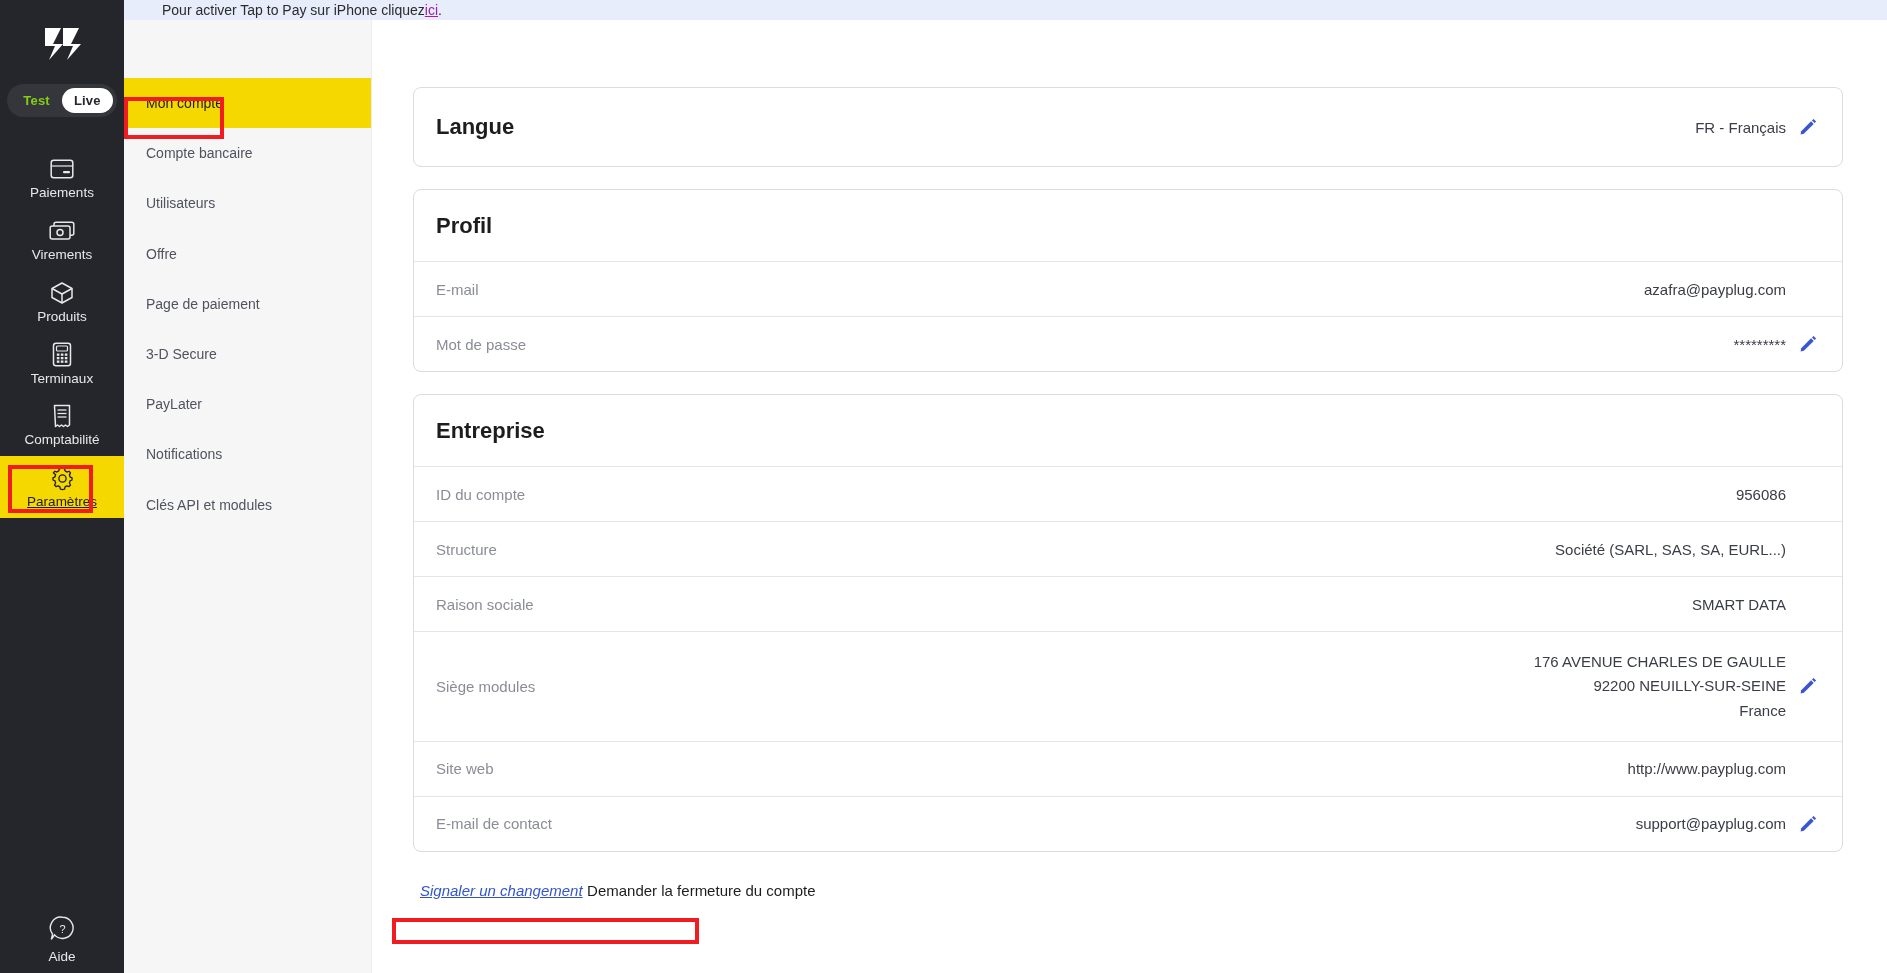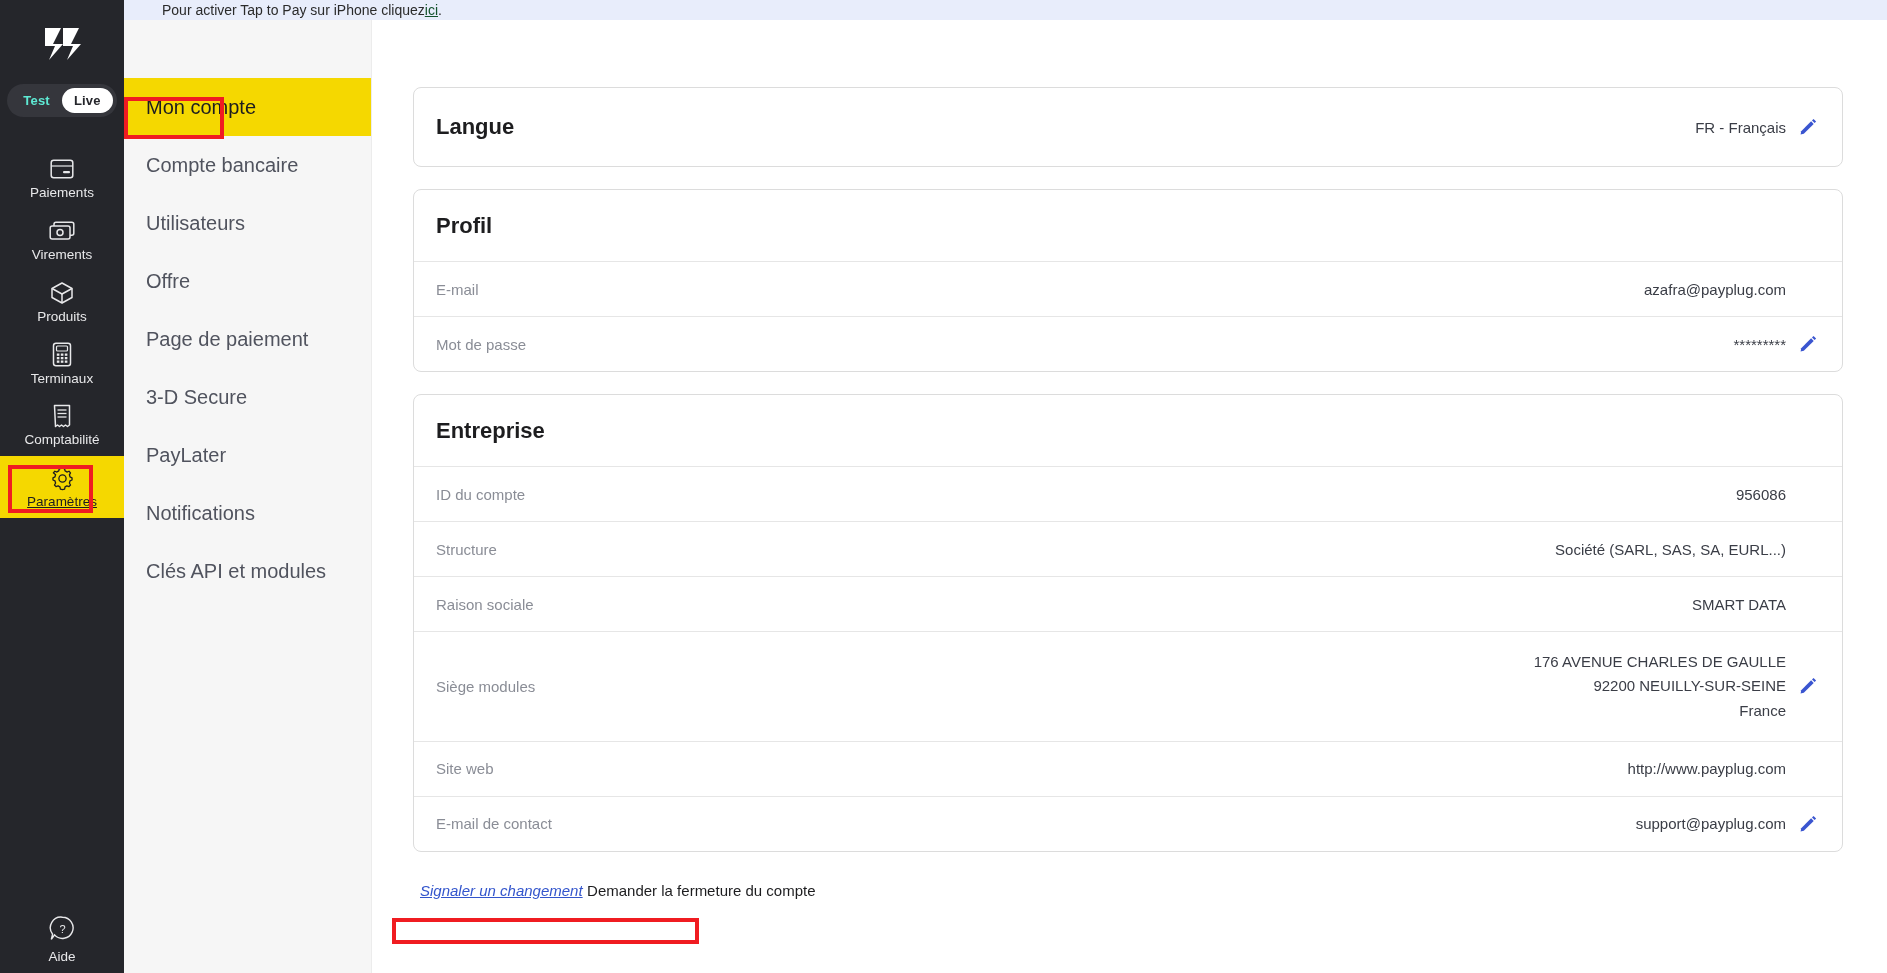--- a/index.html
+++ b/index.html
@@ -20,21 +20,21 @@
     display: flex; flex-direction: column; align-items: center;
   }
   .logo { margin-top: 24px; margin-bottom: 20px; width: 46px; height: 40px; }
   .env-toggle {
     background: #35363c; border-radius: 18px;
     display: flex; align-items: center; padding: 4px;
     margin-bottom: 30px;
   }
   .env-btn {
     font-size: 13px; font-weight: bold; padding: 5px 12px;
-    border-radius: 14px; color: #5eead4; letter-spacing: .2px;
+    border-radius: 14px; color: #84cc16; letter-spacing: .2px;
   }
   .env-btn.active { background: #ffffff; color: #25262b; }
 
   .nav-item {
     width: 124px; padding: 9px 0 8px 0;
     display: flex; flex-direction: column; align-items: center;
     color: #e8e8ea; text-decoration: none;
     position: relative;
   }
   .nav-item .ic { height: 26px; display:flex; align-items:center; justify-content:center; }
@@ -50,35 +50,35 @@
   .sidebar-bottom .nav-label { font-size: 13.5px; }
 
   
   .subnav {
     width: 248px; flex: 0 0 248px; height: 973px;
     background: #f6f6f6; border-right: 1px solid #ececec;
     padding-top: 78px;
   }
   .subnav-item {
     padding: 16px 7px 16px 22px;
-    font-size: 20px; color: #50535e; cursor: pointer;
+    font-size: 14px; color: #50535e; cursor: pointer;
     line-height: 1.3;
   }
   .subnav-item.active { background: #f5d800; color: #1d1d1f; }
 
   
   .main { flex: 1 1 auto; height: 973px; position: relative; background: #ffffff; }
   .banner {
     position: absolute; top: 0; left: -248px; width: calc(100% + 248px);
     height: 20px; background: #e8edfb;
     font-size: 14px; color: #2b2b2b;
     display: flex; align-items: center; padding-left: 38px;
     z-index: 4; overflow: hidden;
   }
-  .banner a { color: #14532d; }
+  .banner a { color: #a21caf; }
   .content { padding: 87px 44px 0 41px; }
 
   .card {
     border: 1px solid #dcdcdc; border-radius: 8px; background: #fff;
     margin-bottom: 22px;
   }
   .card-head {
     padding: 23px 25px 22px 22px; font-size: 22px; font-weight: bold; color: #1d1d1f;
     display: flex; align-items: center; justify-content: space-between;
   }

